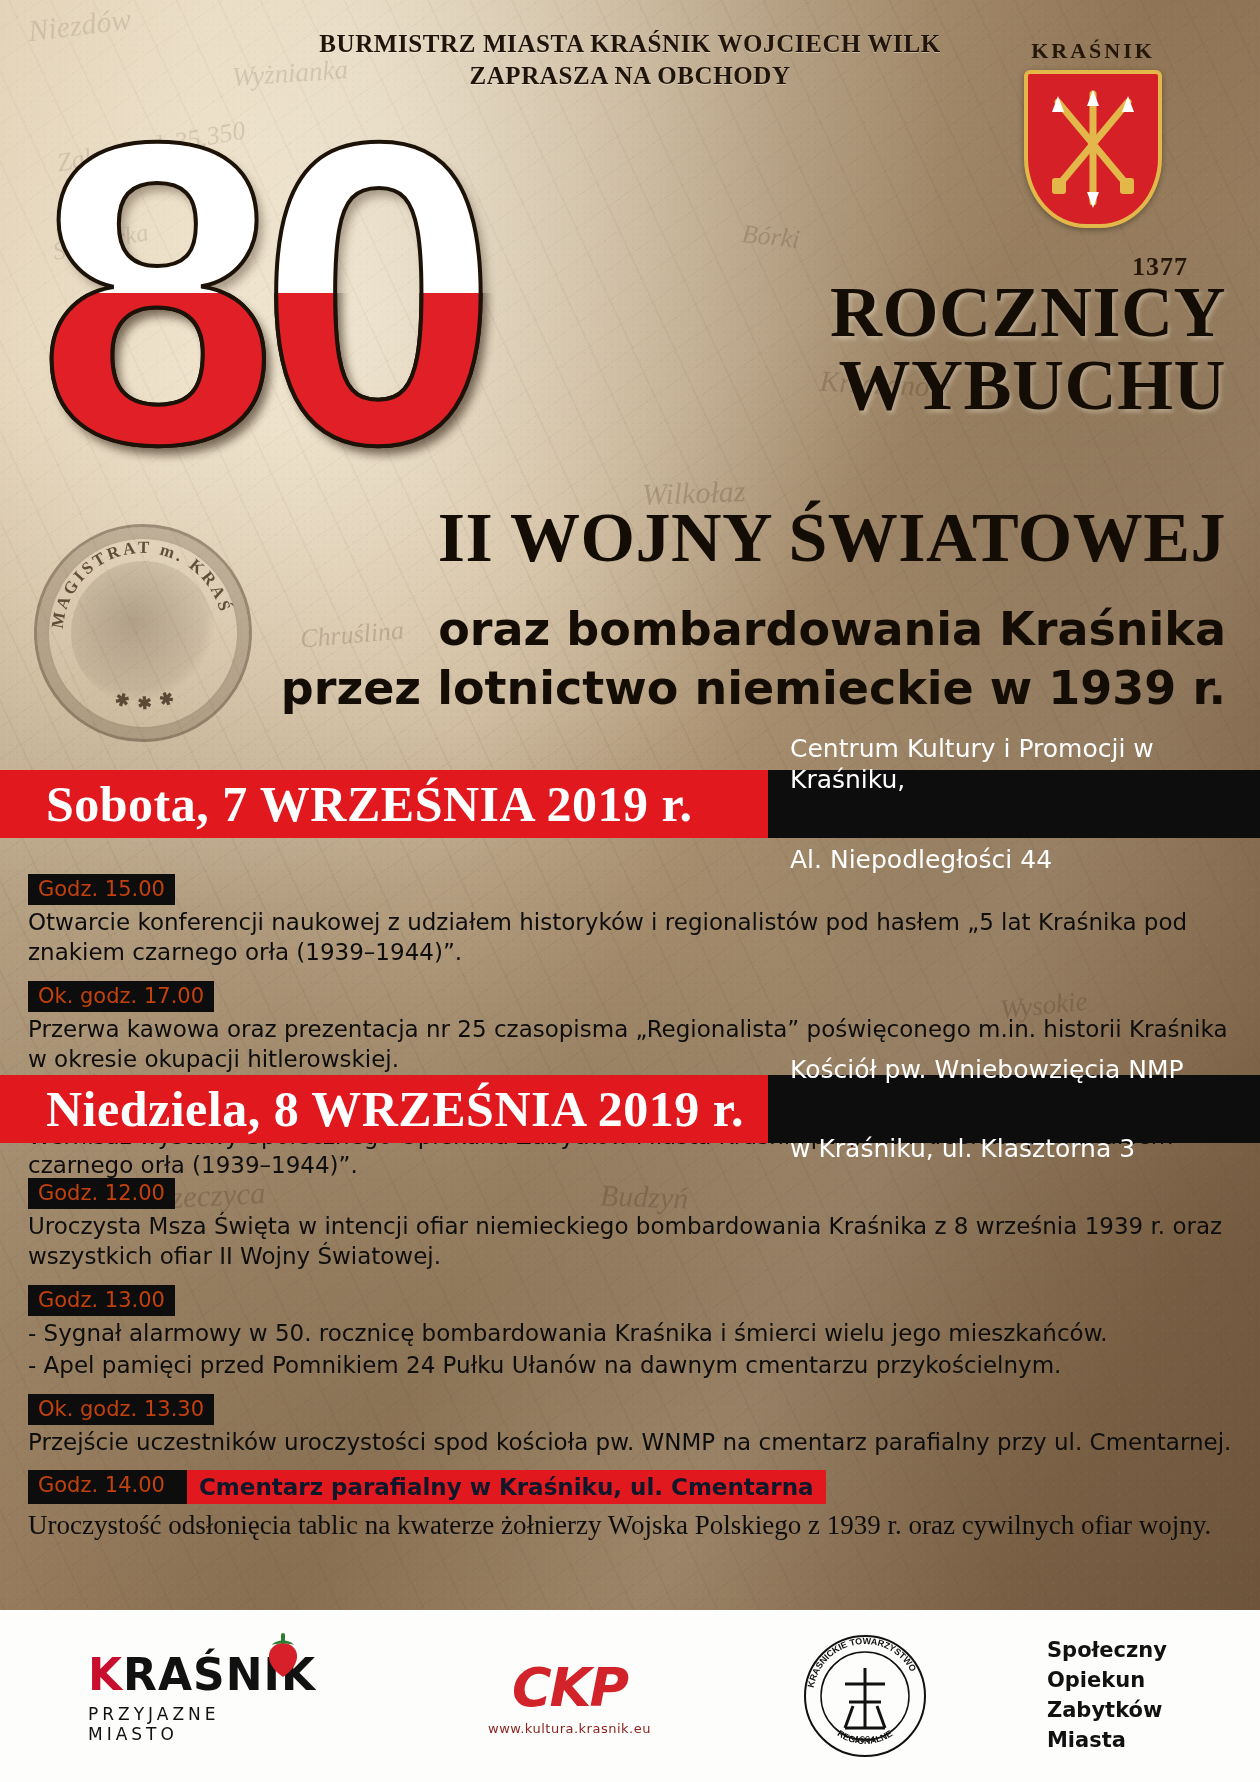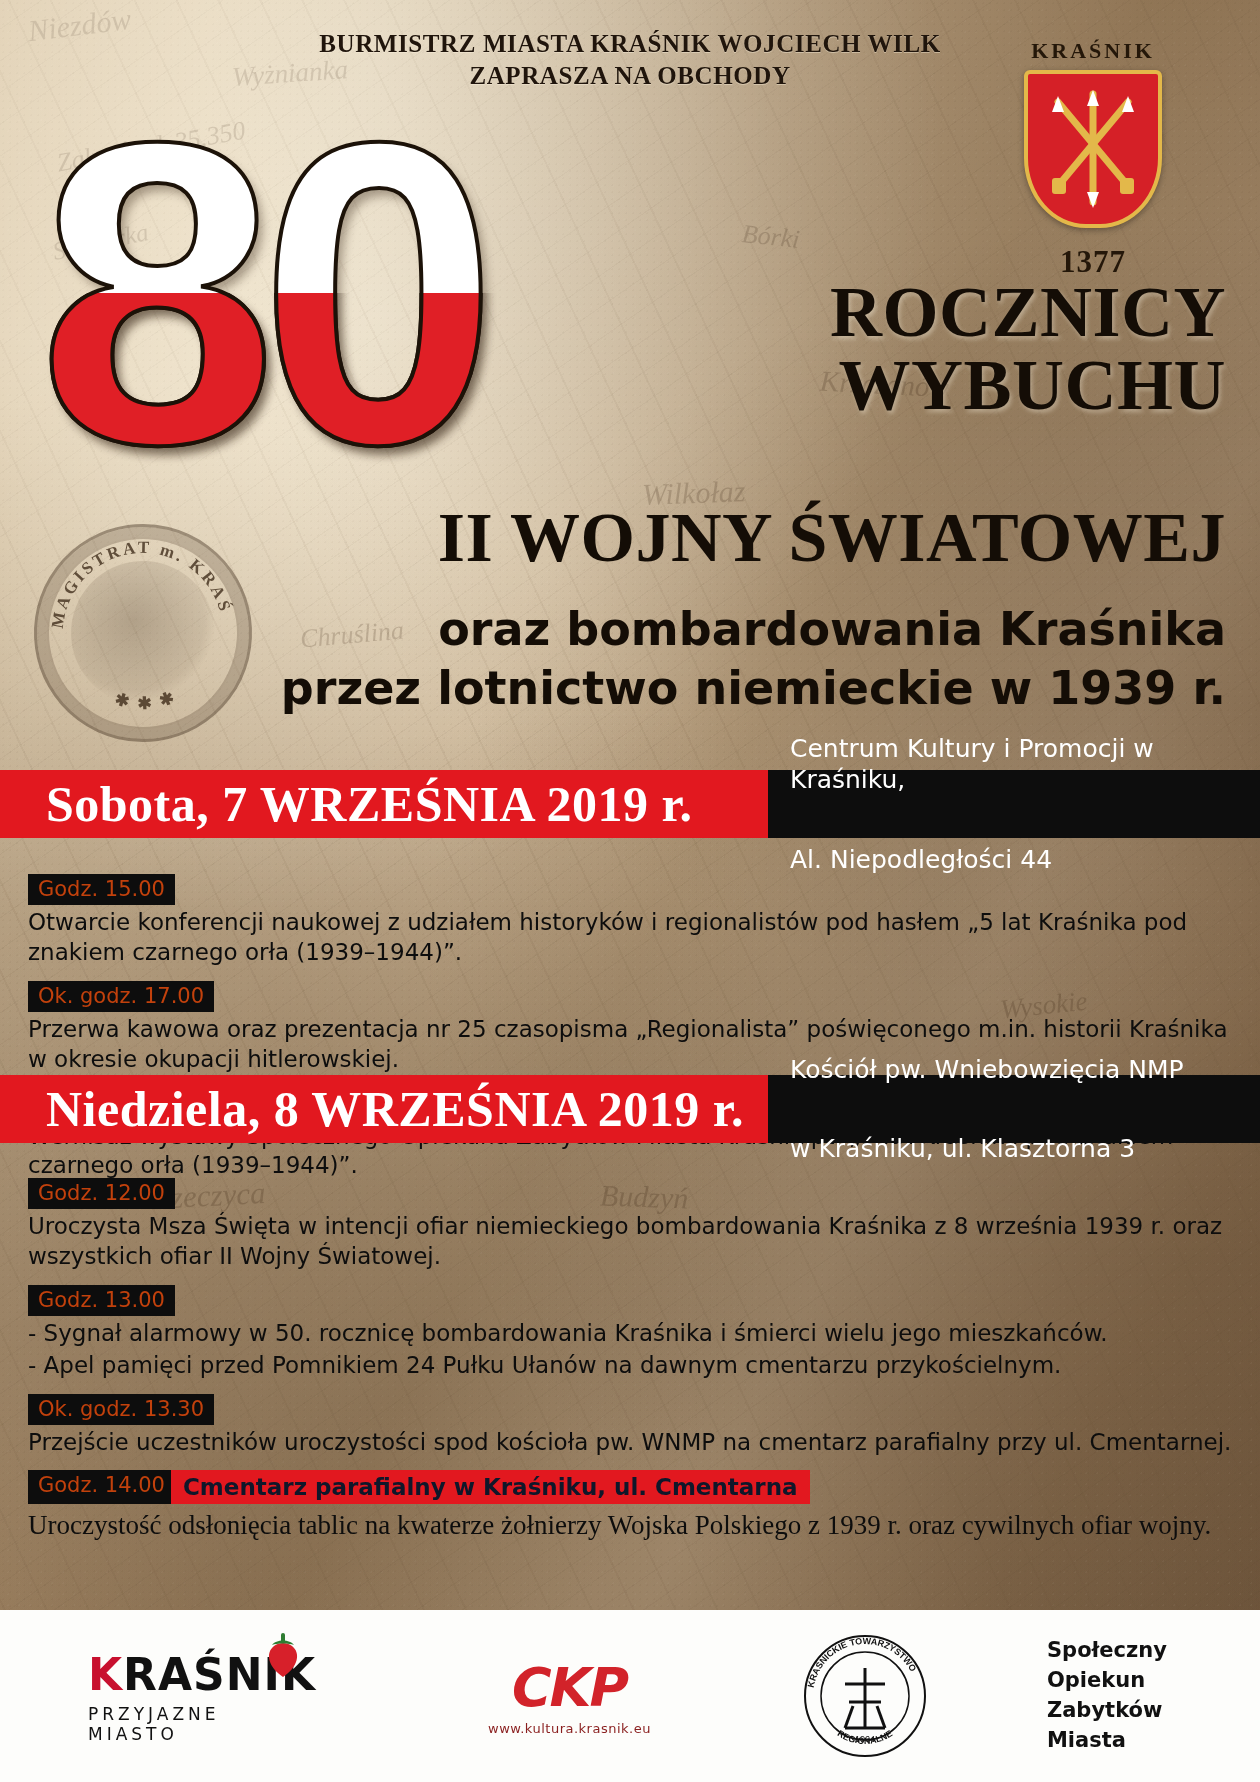--- a/index.html
+++ b/index.html
@@ -90,25 +90,26 @@
     width: 130px;
     height: 150px;
     margin: 0 auto;
     background: #d52027;
     border: 4px solid #e3b84a;
     border-radius: 6px 6px 62px 62px / 6px 6px 70px 70px;
     box-shadow: 0 2px 6px rgba(0,0,0,.35);
   }
   .shield svg { position: absolute; inset: 0; }
   .crest-year {
-    margin-top: 16px;
-    font-size: 31px;
+    margin-top: 24px;
+    font-size: 26px;
     font-weight: bold;
     color: #241709;
     letter-spacing: 1px;
+    text-align: right;
   }
 
   
   .eighty {
     position: absolute;
     left: 38px;
     top: 78px;
     width: 700px;
     height: 430px;
     font-family: "Liberation Sans", sans-serif;
@@ -232,21 +233,21 @@
   .day-banner .black span {
     color: #fff;
     font-size: 25px;
     line-height: 1.26;
     font-family: "DejaVu Sans", sans-serif;
   }
 
   
   .sched { position: absolute; left: 28px; width: 1210px; }
   .tline { display: inline-block; background: #0d0d0d; color: #c2410c; font-size: 21px; padding: 3px 10px 4px 10px; margin: 0 0 3px 0; font-family: "DejaVu Sans", sans-serif; }
-  .tline.with-place { padding-right: 6px; }
+  .tline.with-place { padding-right: 22px; }
   .dline { color: #0d0d0d; font-size: 23px; line-height: 1.3; margin: 0 0 13px 0; font-family: "DejaVu Sans", sans-serif; }
   .dline.big { font-size: 27px; font-family: "Liberation Serif", serif; }
   .rowflex { display: flex; align-items: stretch; margin-bottom: 4px; }
   .place-red { background: #e2181f; color: #0f172a; font-size: 23px; font-weight: bold; padding: 4px 12px; font-family: "DejaVu Sans", sans-serif; display: flex; align-items: center; }
 
   
   .footer {
     position: absolute;
     left: 0; bottom: 0;
     width: 1260px;

